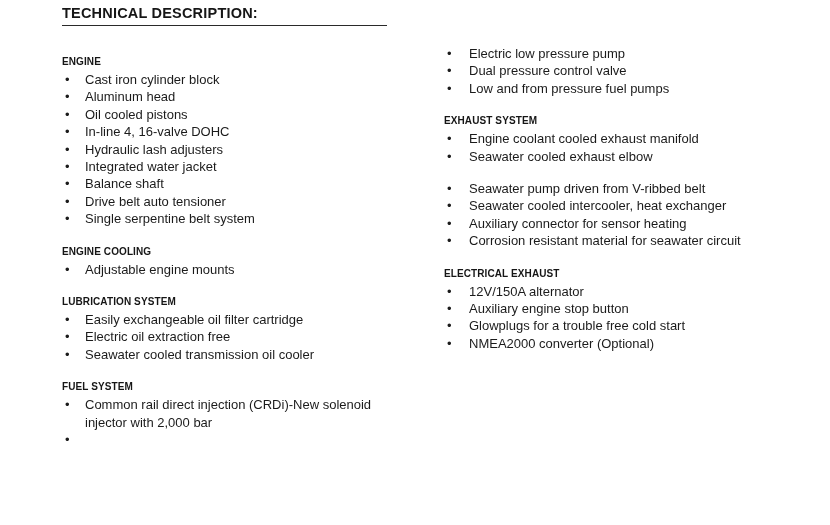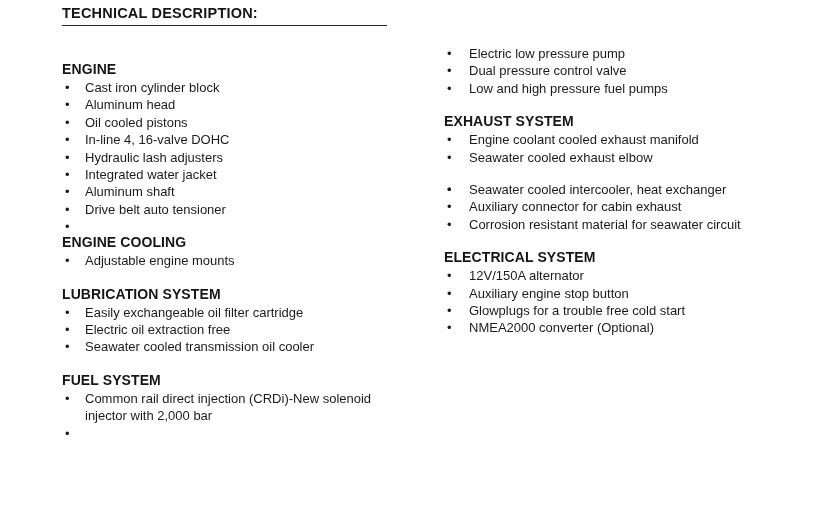--- a/index.html
+++ b/index.html
@@ -43,22 +43,22 @@
     flex: 0 0 382px;
     width: 382px;
   }
   .col-right {
     flex: 1 1 auto;
   }
   .sec {
     margin: 0 0 15px 0;
   }
   .sec-heading {
-    margin: 16px 0 1px 0;
-    font-size: 14px;
+    margin: 8px 0 1px 0;
+    font-size: 10px;
     font-weight: bold;
     line-height: 17px;
     letter-spacing: 0.1px;
     color: #161616;
   }
   ul.bullets {
     list-style: none;
     margin: 0;
     padding: 0;
   }
@@ -95,23 +95,23 @@
 
       <section class="sec">
         <h2 class="sec-heading">ENGINE</h2>
         <ul class="bullets">
             <li><span class="b">•</span><span>Cast iron cylinder block</span></li>
             <li><span class="b">•</span><span>Aluminum head</span></li>
             <li><span class="b">•</span><span>Oil cooled pistons</span></li>
             <li><span class="b">•</span><span>In-line 4, 16-valve DOHC</span></li>
             <li><span class="b">•</span><span>Hydraulic lash adjusters</span></li>
             <li><span class="b">•</span><span>Integrated water jacket</span></li>
-            <li><span class="b">•</span><span>Aluminum shaft</span></li>
+            <li><span class="b">•</span><span>Balance shaft</span></li>
             <li><span class="b">•</span><span>Drive belt auto tensioner</span></li>
-            <li><span class="b">•</span></li>
+            <li><span class="b">•</span><span>Single serpentine belt system</span></li>
           </ul>
       </section>
 
       <section class="sec">
         <h2 class="sec-heading">ENGINE COOLING</h2>
         <ul class="bullets">
             <li><span class="b">•</span><span>Adjustable engine mounts</span></li>
           </ul>
       </section>
 
@@ -133,43 +133,43 @@
       </section>
 
     </div>
 
     <div class="col col-right">
 
       <section class="sec">
         <ul class="bullets">
             <li><span class="b">•</span><span>Electric low pressure pump</span></li>
             <li><span class="b">•</span><span>Dual pressure control valve</span></li>
-            <li><span class="b">•</span><span>Low and high pressure fuel pumps</span></li>
+            <li><span class="b">•</span><span>Low and from pressure fuel pumps</span></li>
           </ul>
       </section>
 
       <section class="sec">
         <h2 class="sec-heading">EXHAUST SYSTEM</h2>
         <ul class="bullets">
             <li><span class="b">•</span><span>Engine coolant cooled exhaust manifold</span></li>
             <li><span class="b">•</span><span>Seawater cooled exhaust elbow</span></li>
           </ul>
       </section>
 
       <section class="sec">
         <ul class="bullets">
-            <li><span class="b">•</span></li>
+            <li><span class="b">•</span><span>Seawater pump driven from V-ribbed belt</span></li>
             <li><span class="b">•</span><span>Seawater cooled intercooler, heat exchanger</span></li>
-            <li><span class="b">•</span><span>Auxiliary connector for cabin exhaust</span></li>
+            <li><span class="b">•</span><span>Auxiliary connector for sensor heating</span></li>
             <li><span class="b">•</span><span>Corrosion resistant material for seawater circuit</span></li>
           </ul>
       </section>
 
       <section class="sec">
-        <h2 class="sec-heading">ELECTRICAL SYSTEM</h2>
+        <h2 class="sec-heading">ELECTRICAL EXHAUST</h2>
         <ul class="bullets">
             <li><span class="b">•</span><span>12V/150A alternator</span></li>
             <li><span class="b">•</span><span>Auxiliary engine stop button</span></li>
             <li><span class="b">•</span><span>Glowplugs for a trouble free cold start</span></li>
             <li><span class="b">•</span><span>NMEA2000 converter (Optional)</span></li>
           </ul>
       </section>
 
     </div>
 

